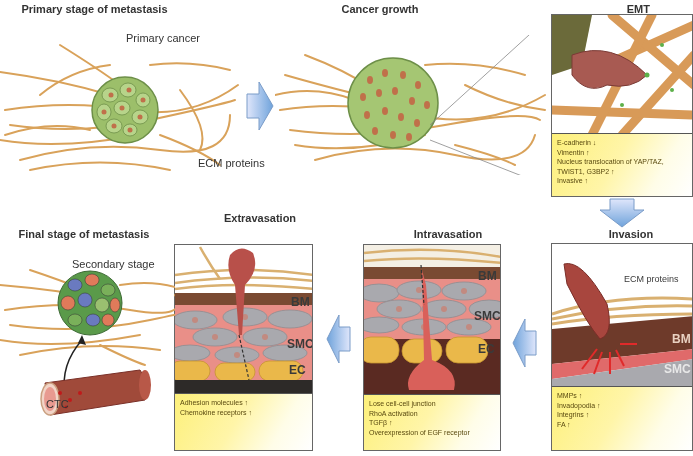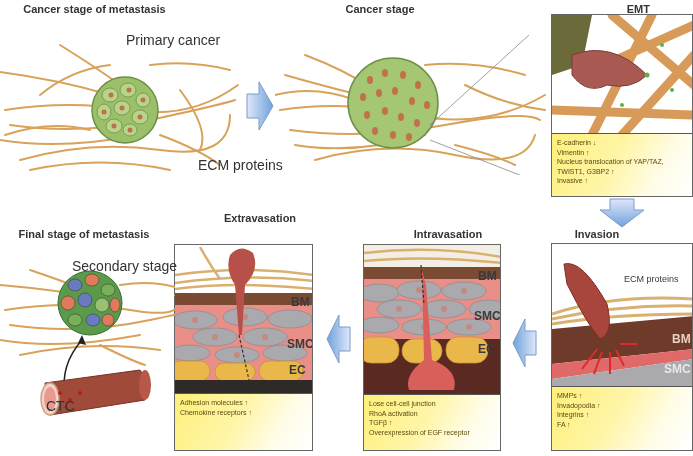--- a/index.html
+++ b/index.html
@@ -1,33 +1,33 @@
 <!DOCTYPE html>
 <html><head>
 <meta charset="utf-8">
 <style>
   * { box-sizing: border-box; margin: 0; padding: 0; }
   html, body { width: 693px; height: 456px; background: #ffffff; overflow: hidden; }
   body { position: relative; font-family: "Liberation Sans", sans-serif; color: #222; }
   .title { position: absolute; font-weight: bold; font-size: 11px; color: #333; white-space: nowrap; text-align: center; }
-  .label { position: absolute; font-size: 14px; color: #333; white-space: nowrap; padding-left: 26px; }
+  .label { position: absolute; font-size: 11px; color: #333; white-space: nowrap; padding-left: 26px; }
   .panel { position: absolute; border: 1px solid #666; background: #fff; overflow: hidden; }
   .panel-art { position: absolute; left: 0; top: 0; right: 0; }
   .notes { position: absolute; left: 0; right: 0; bottom: 0; border-top: 1px solid #555;
     background: linear-gradient(120deg, #fdf07a 0%, #fff5a8 45%, #fffde8 75%, #ffffff 100%);
     padding: 4px 5px; font-size: 7px; line-height: 9.5px; color: #5a4a10; }
   .notes div { white-space: nowrap; }
   .layer-label { position: absolute; font-size: 12px; color: #3a3a3a; font-weight: bold; }
   svg { position: absolute; }
   .arrow { position: absolute; }
 </style>
 </head>
 <body>
 
-<div class="title" style="left:12px; top:3px; width:165px;">Cancer stage of metastasis</div>
+<div class="title" style="left:12px; top:3px; width:165px;">Primary stage of metastasis</div>
 <div class="label" style="left:100px; top:32px;">Primary cancer</div>
 <svg width="240" height="150" style="left:0; top:40px;" viewBox="0 0 240 150">
   <g stroke="#d9a25a" stroke-width="2" fill="none" stroke-linecap="round">
     <path d="M0,32 Q60,40 110,55"></path>
       <path d="M5,70 Q70,60 130,70 T238,45"></path>
     <path d="M10,85 Q80,95 150,80 T235,60"></path>
       <path d="M0,100 Q60,110 140,95"></path>
     <path d="M20,120 Q90,100 160,110 T230,75"></path>
       <path d="M60,5 Q100,30 120,45"></path>
     <path d="M40,55 Q70,30 110,25"></path>
@@ -66,21 +66,21 @@
 <svg class="arrow" width="30" height="52" style="left:245px; top:80px;" viewBox="0 0 30 52">
   <defs>
       <linearGradient id="ga" x1="0" x2="1">
         <stop offset="0" stop-color="#dfe6fb"></stop>
         <stop offset="1" stop-color="#6fa3db"></stop>
       </linearGradient>
     </defs>
   <polygon points="2,14 14,14 14,2 28,26 14,50 14,38 2,38" fill="url(#ga)" stroke="#7a9cc8" stroke-width="1"></polygon>
 </svg>
 
-<div class="title" style="left:320px; top:3px; width:120px;">Cancer stage</div>
+<div class="title" style="left:320px; top:3px; width:120px;">Cancer growth</div>
 <svg width="280" height="140" style="left:275px; top:35px;" viewBox="0 0 280 140">
   <g stroke="#d9a25a" stroke-width="2" fill="none" stroke-linecap="round">
     <path d="M10,40 Q80,60 130,70"></path>
       <path d="M5,75 Q70,65 140,80 T270,60"></path>
     <path d="M15,95 Q90,105 170,90 T265,85"></path>
       <path d="M20,110 Q80,120 150,100"></path>
     <path d="M40,125 Q110,105 180,120 T260,100"></path>
       <path d="M30,20 Q70,35 100,55"></path>
     <path d="M150,30 Q200,25 250,40"></path>
       <path d="M180,110 Q220,120 240,130"></path>
@@ -146,21 +146,21 @@
 <svg class="arrow" width="48" height="30" style="left:598px; top:198px;" viewBox="0 0 48 30">
   <defs>
       <linearGradient id="gd" x1="0" y1="0" x2="0" y2="1">
         <stop offset="0" stop-color="#dfe6fb"></stop>
         <stop offset="1" stop-color="#6fa3db"></stop>
       </linearGradient>
     </defs>
   <polygon points="12,1 36,1 36,12 46,12 24,29 2,12 12,12" fill="url(#gd)" stroke="#7a9cc8" stroke-width="1"></polygon>
 </svg>
 
-<div class="title" style="left:562px; top:228px; width:70px;">Invasion</div>
+<div class="title" style="left:596px; top:228px; width:70px;">Invasion</div>
 <div class="panel" style="left:551px; top:243px; width:142px; height:208px;">
   <svg class="panel-art" width="142" height="144" viewBox="0 0 142 144">
     <rect width="142" height="144" fill="#ffffff"></rect>
     <g stroke="#d9b070" stroke-width="3" fill="none">
       <path d="M0,70 Q60,50 142,55"></path>
         <path d="M0,75 Q70,60 142,62"></path>
         <path d="M0,80 Q60,70 142,70"></path>
     </g>
     <path d="M0,85 L142,72 L142,105 L0,120 Z" fill="#6e3a2a"></path>
     <path d="M0,120 L142,105 L142,115 L0,135 Z" fill="#e06a6a"></path>

